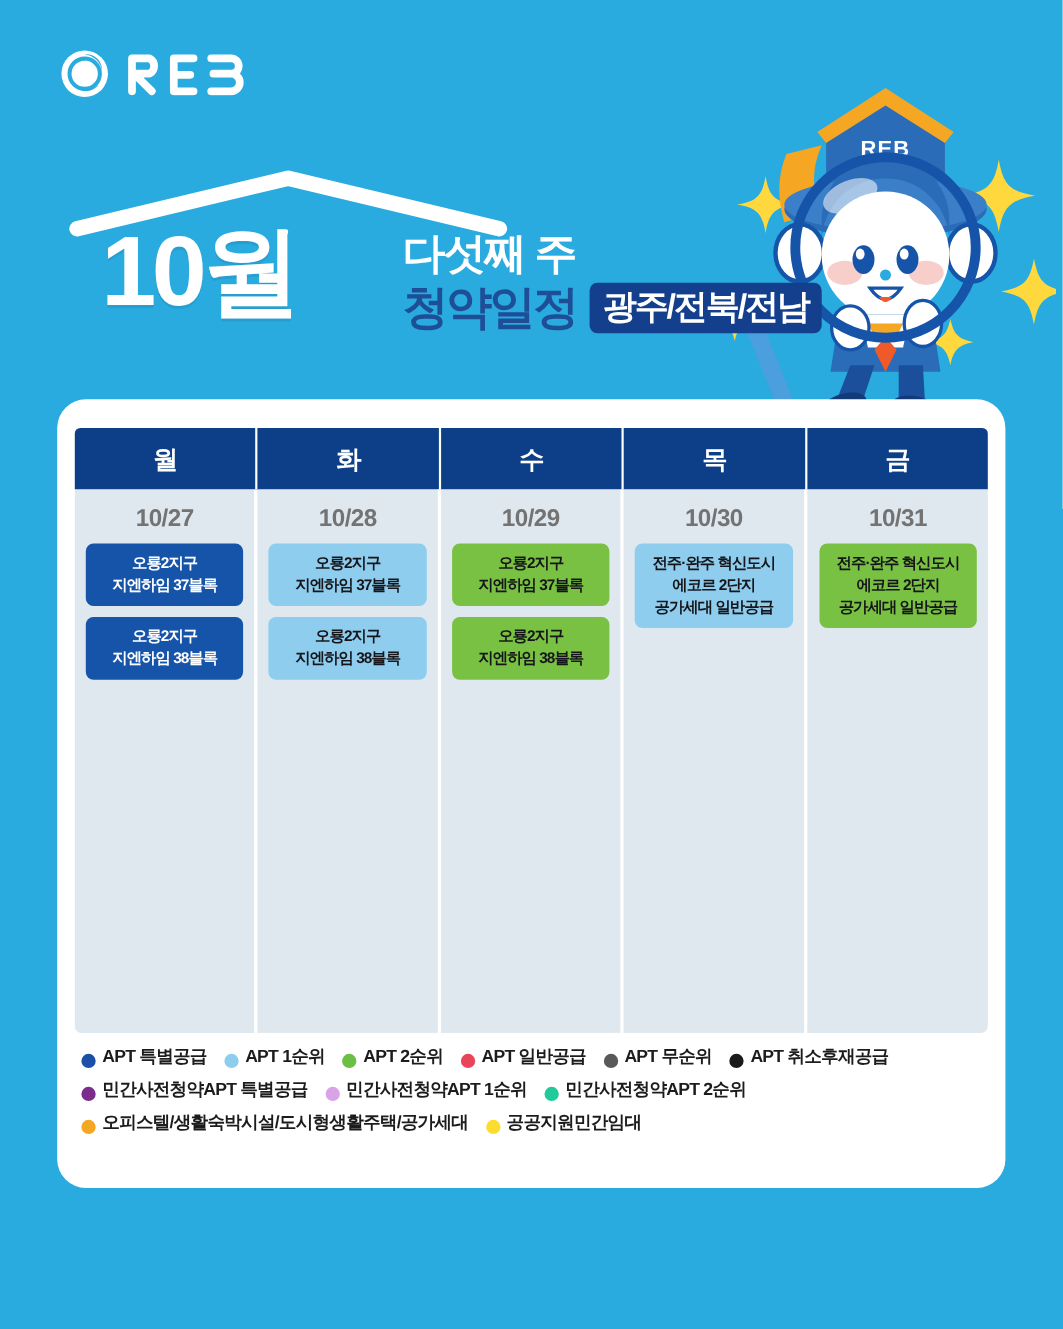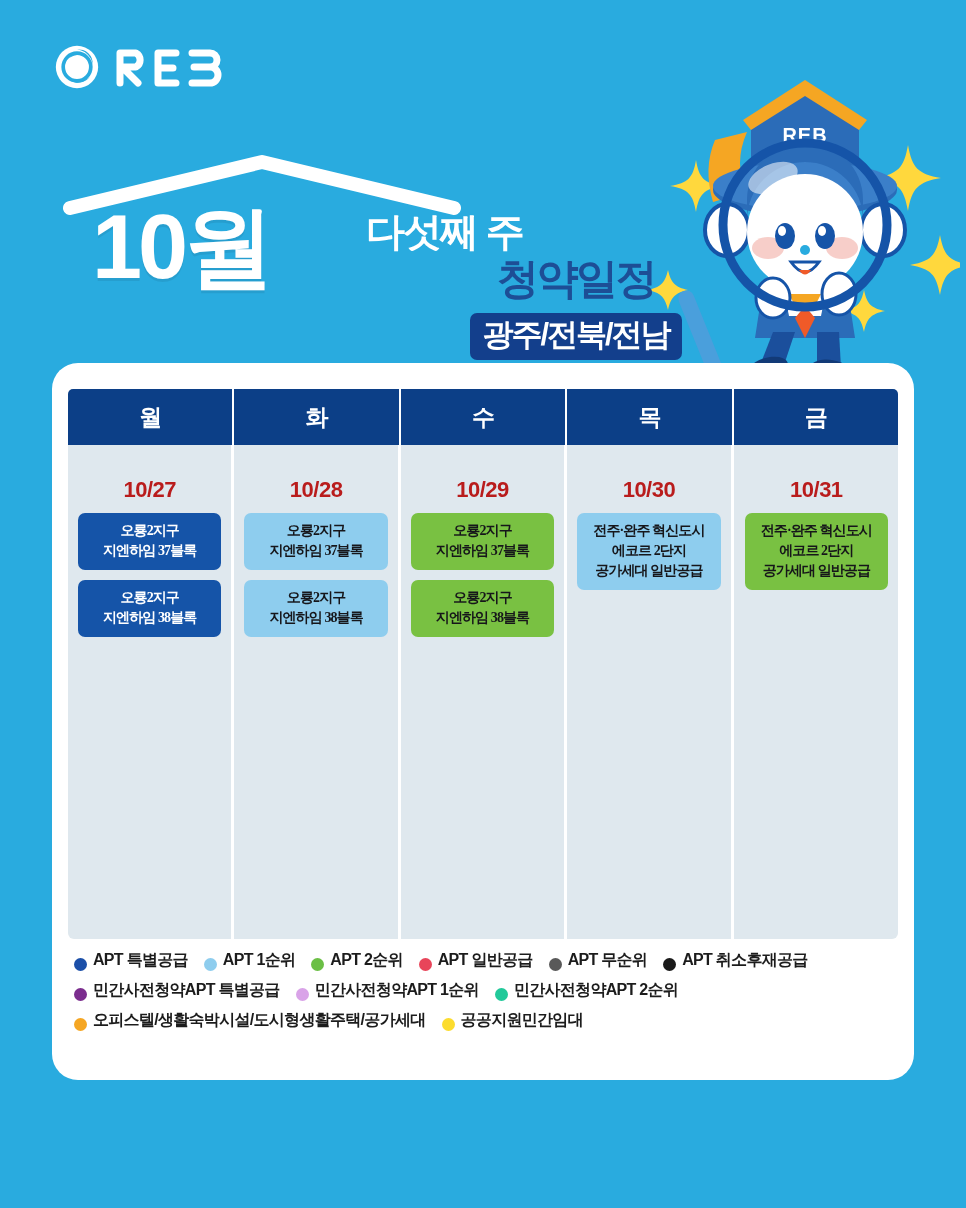--- a/index.html
+++ b/index.html
@@ -68,21 +68,20 @@
     color: #ffffff;
     letter-spacing: -2px;
     line-height: 1.05;
     display: block;
   }
   .title-row2 {
     display: flex;
     align-items: center;
     gap: 12px;
     margin-top: 4px;
-    flex-direction: column;
   }
   .title-sub {
     font-size: 42px;
     font-weight: 900;
     color: #1d4e96;
     letter-spacing: -2.5px;
     line-height: 1.05;
     white-space: nowrap;
   }
   .title-region {
@@ -154,37 +153,36 @@
     flex-direction: column;
     align-items: center;
     padding: 0 10px;
   }
   .cal-col:last-child { border-right: none; border-radius: 0 0 6px 0; padding-left: 11px; }
   .cal-col:first-child { border-radius: 0 0 0 6px; }
 
   .cal-date {
     font-size: 22px;
     font-weight: 700;
-    color: #b91c1c;
+    color: #737373;
     letter-spacing: -0.5px;
-    margin: 32px 0 10px 0;
+    margin: 13px 0 10px 0;
   }
 
   .event {
     width: 100%;
     border-radius: 7px;
     padding: 8px 4px 9px 4px;
     margin-bottom: 10px;
     text-align: center;
     font-size: 14px;
     font-weight: 800;
     letter-spacing: -0.9px;
     line-height: 1.42;
     white-space: pre-line;
-    font-family: Liberation Serif, serif;
   }
 
   
   .legend {
     position: absolute;
     left: 22px;
     top: 587px;
     width: 820px;
   }
   .legend-row {

